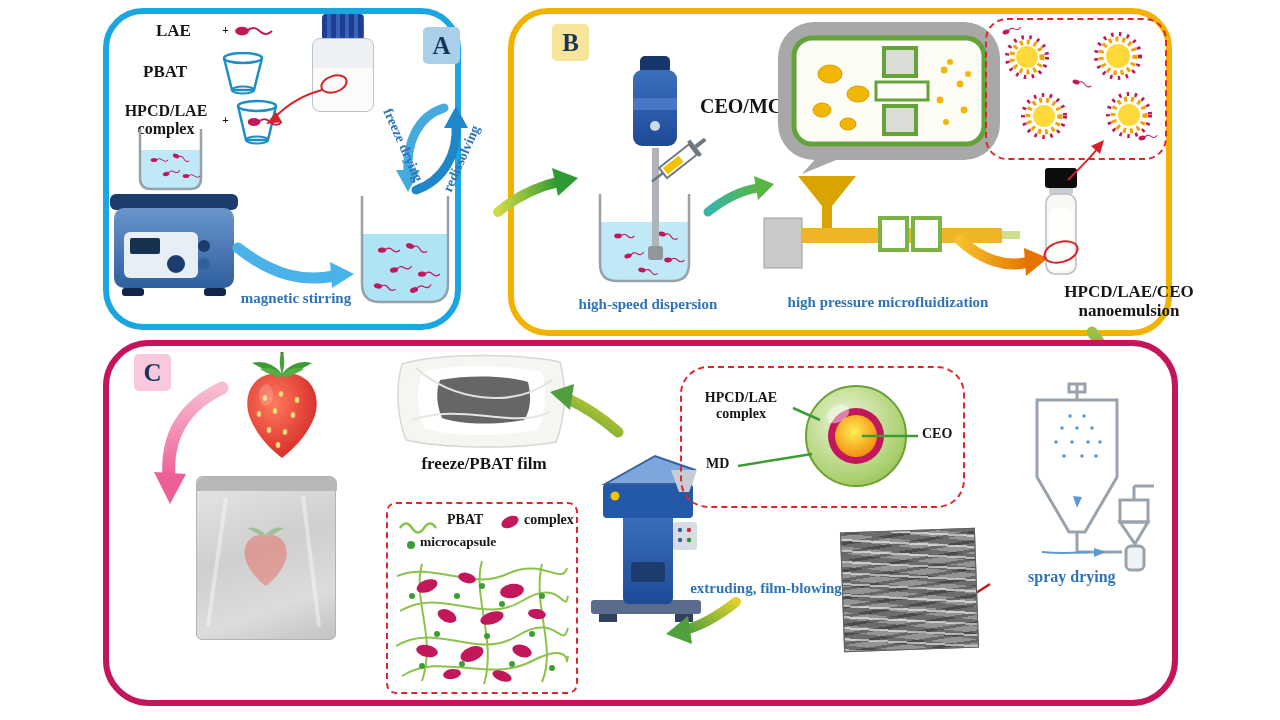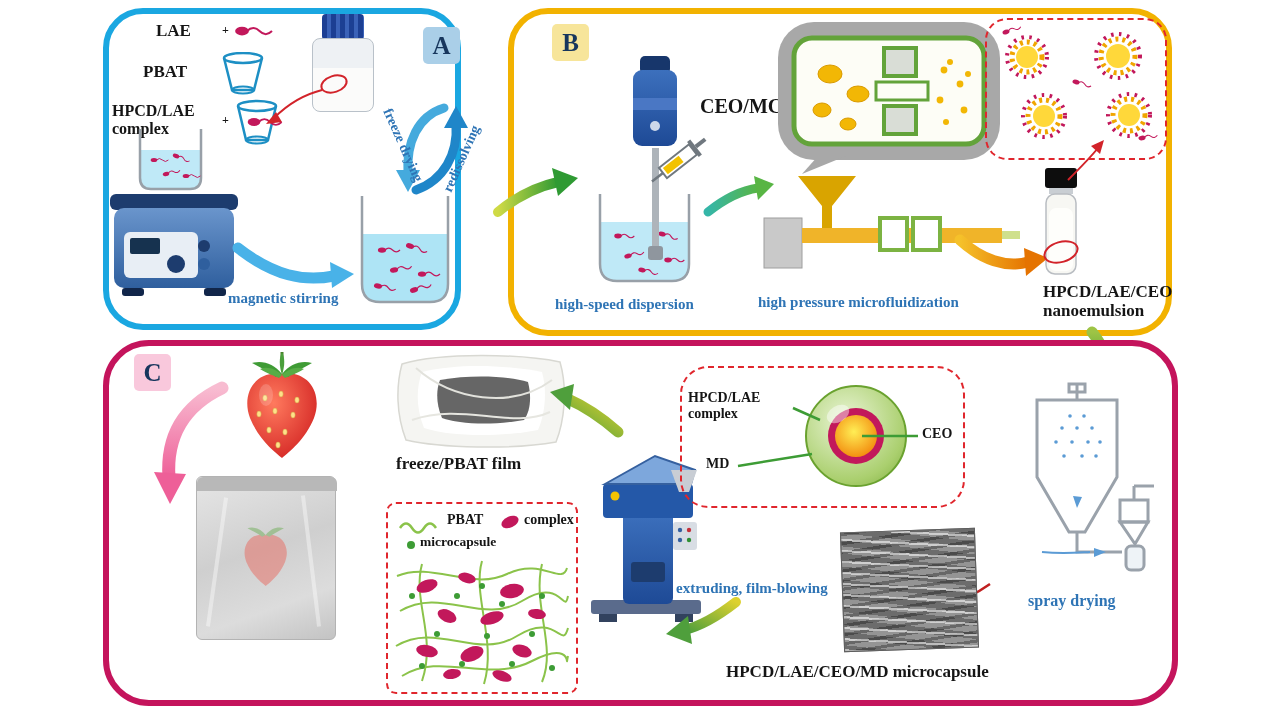--- a/index.html
+++ b/index.html
@@ -7,21 +7,21 @@
   #canvas{position:relative;width:1280px;height:720px;background:#fff;overflow:hidden;
           font-family:"Liberation Serif",serif;}
   .abs{position:absolute}
   .panel{position:absolute;background:#fff}
   .badge{position:absolute;display:flex;align-items:center;justify-content:center;
          font-weight:bold;font-size:25px;color:#17365d;border-radius:5px;
          font-family:"Liberation Serif",serif}
   .lbl{position:absolute;font-weight:bold;line-height:1.12;white-space:nowrap}
   .black{color:#151515}
   .blue{color:#2e74b5}
-  .center{text-align:left}
+  .center{text-align:center}
   .dashedbox{position:absolute;border:2px dashed #e0262d;border-radius:22px}
   .rot{transform-origin:0 0}
   .sem{background-color:#7d7d7d;
        background-image:
          repeating-linear-gradient(5deg, rgba(255,255,255,.55) 0 2px, rgba(255,255,255,0) 2px 11px),
          repeating-linear-gradient(173deg, rgba(0,0,0,.30) 0 3px, rgba(0,0,0,0) 3px 9px),
          repeating-linear-gradient(8deg, #6c6c6c 0 6px, #949494 6px 13px);
        transform:rotate(-2deg);border:1px solid #5e5e5e}
   .bag{background:linear-gradient(160deg,#e6e6e6 0%,#cfcfcf 45%,#dcdcdc 75%,#c3c3c3 100%);
        border:1px solid #b3b3b3;border-radius:6px}
@@ -462,28 +462,27 @@
         <circle cx="106" cy="60" r="1.8"></circle>
         <circle cx="118" cy="60" r="1.8"></circle>
       <circle cx="82" cy="74" r="1.8"></circle>
         <circle cx="100" cy="74" r="1.8"></circle>
         <circle cx="114" cy="74" r="1.8"></circle>
       <polygon points="112,166 124,170 112,175"></polygon>
       <polygon points="95,126 91,114 100,115"></polygon>
     </g>
     <path d="M60,170 C80,172 90,171 108,170" fill="none" stroke="#5b9bd5" stroke-width="2"></path>
   </svg>
-  <div class="lbl blue" style="left:1028px;top:592px;font-size:16px">spray drying</div>
+  <div class="lbl blue" style="left:1028px;top:568px;font-size:16px">spray drying</div>
 
   <svg class="abs" style="left:936px;top:576px" width="62" height="38" viewBox="0 0 62 38">
     <path d="M54,8 C40,18 26,24 14,26" fill="none" stroke="#c02020" stroke-width="2.5"></path>
     <polygon points="16,19 4,29 19,34" fill="#c02020"></polygon>
   </svg>
 
   <div class="abs sem" style="left:842px;top:530px;width:135px;height:120px"></div>
-  <div class="lbl black center" style="left:726px;top:662px;width:320px;font-size:17px">HPCD/LAE/CEO/MD microcapsule</div>
 
   <svg class="abs" style="left:664px;top:588px" width="80" height="58" viewBox="0 0 80 58">
     <path d="M72,14 C54,28 38,38 20,42" fill="none" stroke="url(#lgYG)" stroke-width="10" stroke-linecap="round"></path>
     <polygon points="24,28 2,46 28,56" fill="#4f9f3c"></polygon>
   </svg>
 
 </div>
 
 </body></html>

